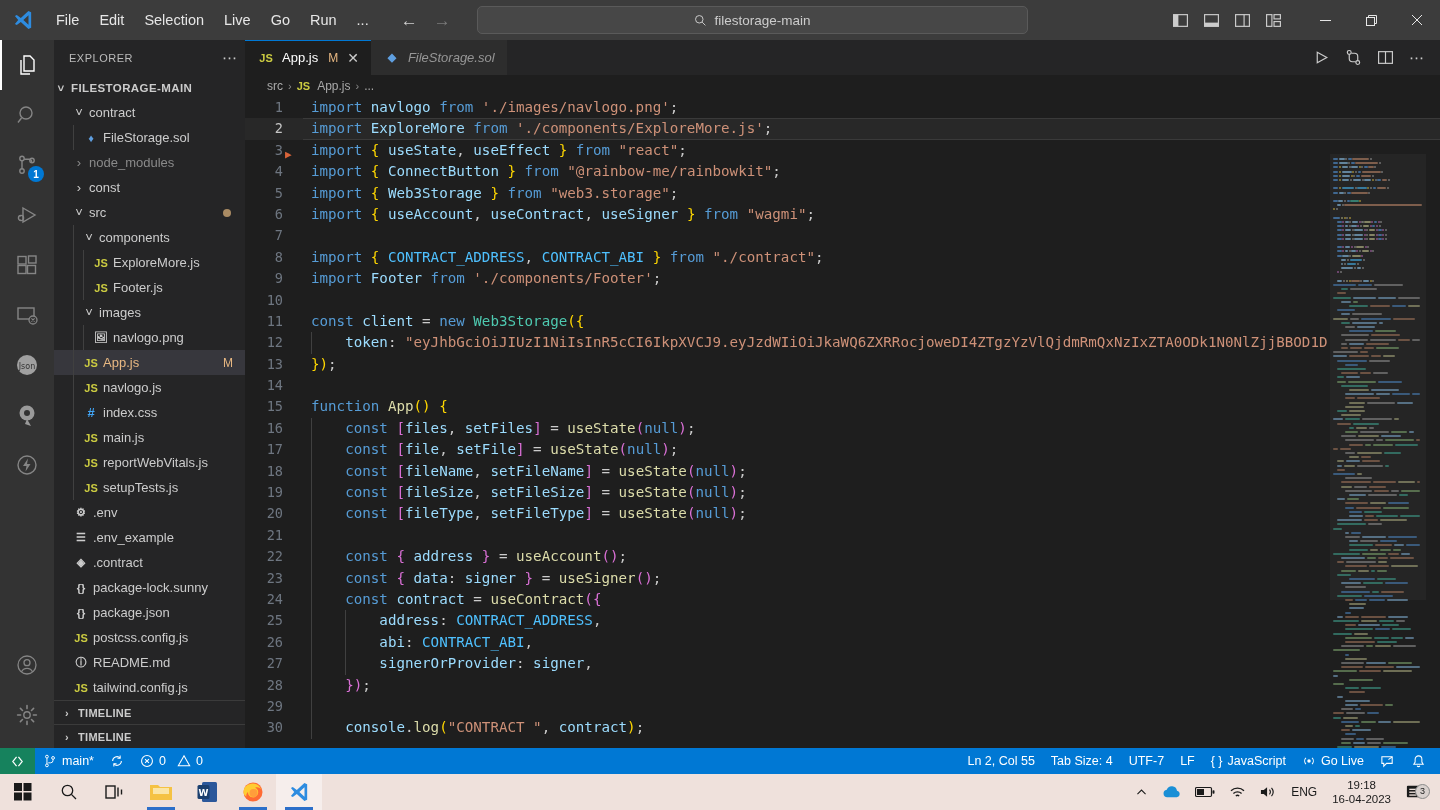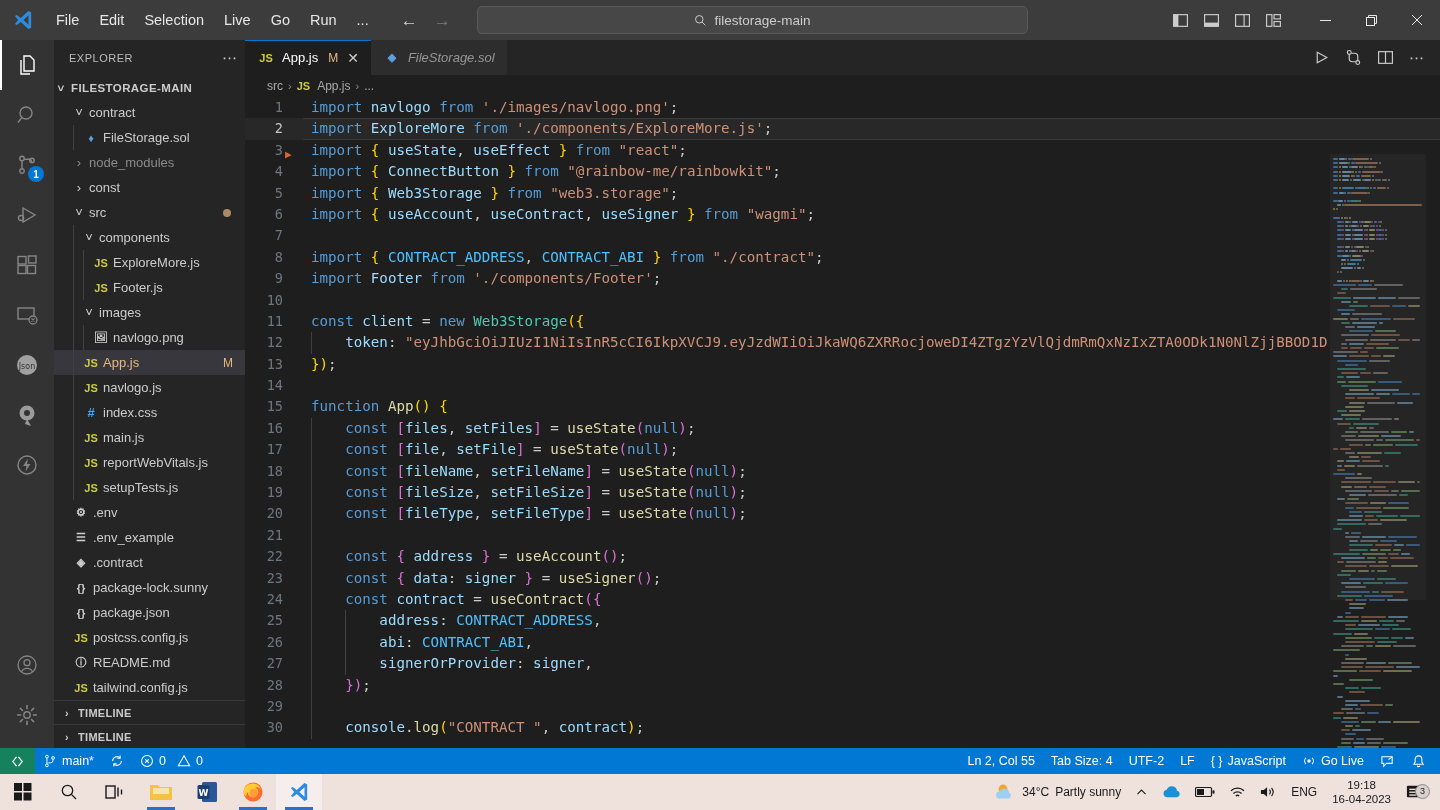--- a/index.html
+++ b/index.html
@@ -1028,21 +1028,21 @@
     </div>
 
     <div class="sb-right">
       <div class="sb-item">
         <span>Ln 2, Col 55</span>
       </div>
       <div class="sb-item">
         <span>Tab Size: 4</span>
       </div>
       <div class="sb-item">
-        <span>UTF-2</span>
+        <span>UTF-7</span>
       </div>
       <div class="sb-item">
         <span>LF</span>
       </div>
       <div class="sb-item">
         <span>{ }</span>
         <span>JavaScript</span>
       </div>
       <div class="sb-item">
         <svg width="14" height="14" viewBox="0 0 16 16">
@@ -1110,28 +1110,20 @@
       </svg>
     </div>
     <div class="tb-item open focused">
       <svg width="22" height="22" viewBox="0 0 24 24">
           <path fill="#2e8ce0" d="M17.9 2.1 9.6 9.9 5.2 6.6 3.2 7.6l3.6 4.4-3.6 4.4 2 1 4.4-3.3 8.3 7.8 3-1.4V3.5l-3-1.4Zm.1 4.6v10.6l-5.6-5.3 5.6-5.3Z"></path>
         </svg>
     </div>
 
     <div class="tray">
       <div class="tray-item">
-        <svg width="22" height="20" viewBox="0 0 22 20">
-          <circle cx="9" cy="7" r="4.4" fill="#f5a623"></circle>
-          <path d="M5 16.5a3.5 3.5 0 0 1 .6-6.95 5 5 0 0 1 9.5 1.2 3 3 0 0 1-.6 5.75z" fill="#9ecff0"></path>
-        </svg>
-        <span>34°C</span>
-        <span>Partly sunny</span>
-      </div>
-      <div class="tray-item">
         <svg width="13" height="13" viewBox="0 0 16 16">
           <polyline points="3,10 8,5 13,10" fill="none" stroke="#1a1a1a" stroke-width="1.3"></polyline>
         </svg>
       </div>
       <div class="tray-item">
         <svg width="19" height="14" viewBox="0 0 20 14">
           <path d="M5.5 12.5a4 4 0 0 1-.5-7.95A5.6 5.6 0 0 1 15.8 5.6 3.5 3.5 0 0 1 15.5 12.5z" fill="#1a8fd6"></path>
         </svg>
       </div>
       <div class="tray-item">

